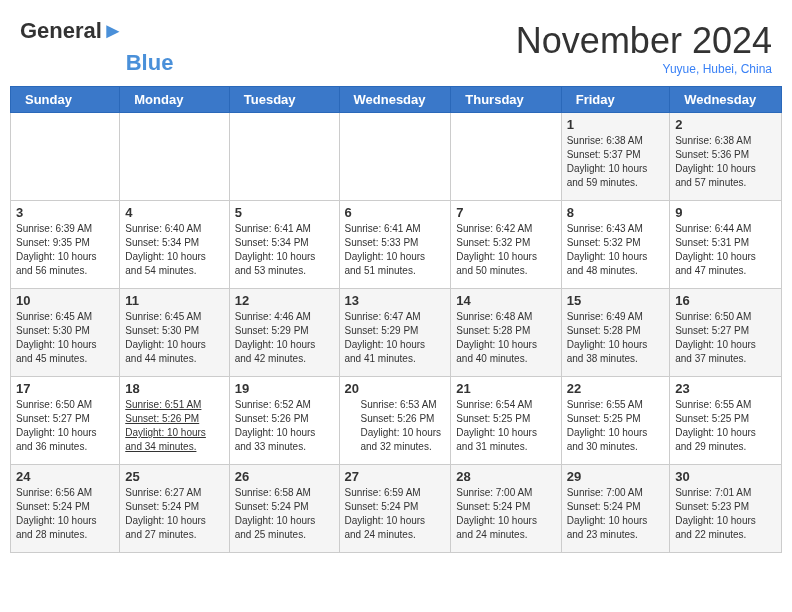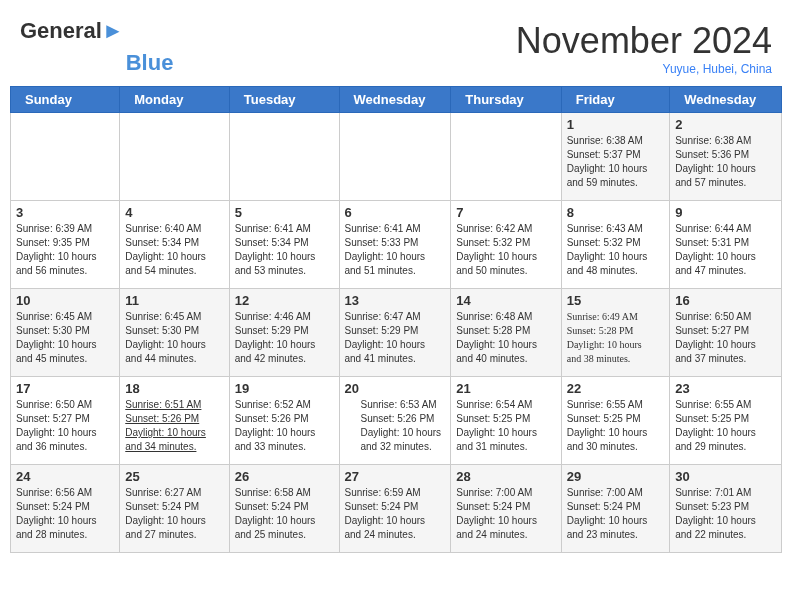--- a/index.html
+++ b/index.html
@@ -227,21 +227,21 @@
         </td>
         <td>
           <span class="day-num">14</span>
           <div class="day-info" style="white-space: pre-line;">Sunrise: 6:48 AM
 Sunset: 5:28 PM
 Daylight: 10 hours
 and 40 minutes.</div>
         </td>
         <td>
           <span class="day-num">15</span>
-          <div class="day-info" style="white-space: pre-line; font-family: Liberation Serif, serif;">Sunrise: 6:49 AM
+          <div class="day-info" style="white-space: pre-line;">Sunrise: 6:49 AM
 Sunset: 5:28 PM
 Daylight: 10 hours
 and 38 minutes.</div>
         </td>
         <td>
           <span class="day-num">16</span>
           <div class="day-info" style="white-space: pre-line;">Sunrise: 6:50 AM
 Sunset: 5:27 PM
 Daylight: 10 hours
 and 37 minutes.</div>

